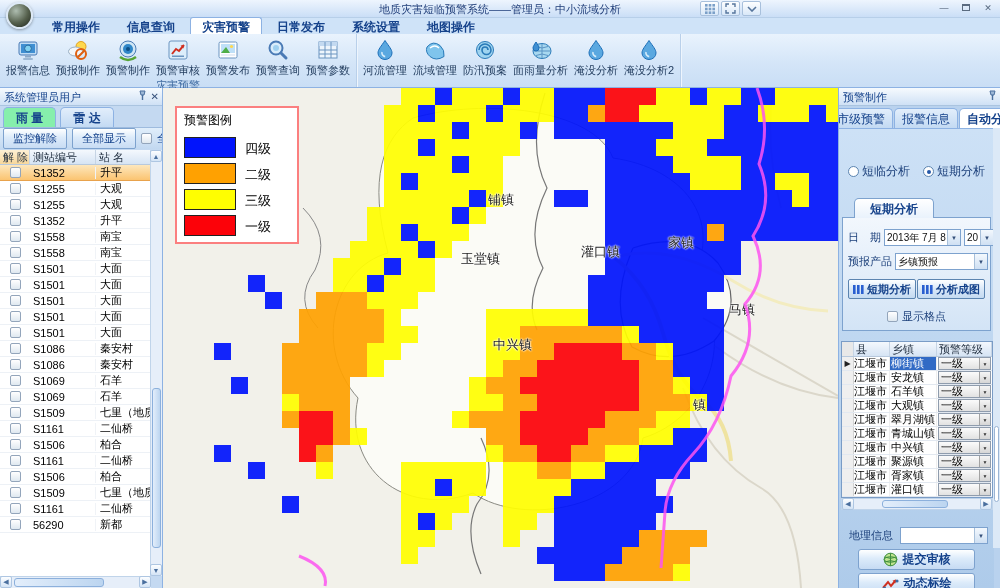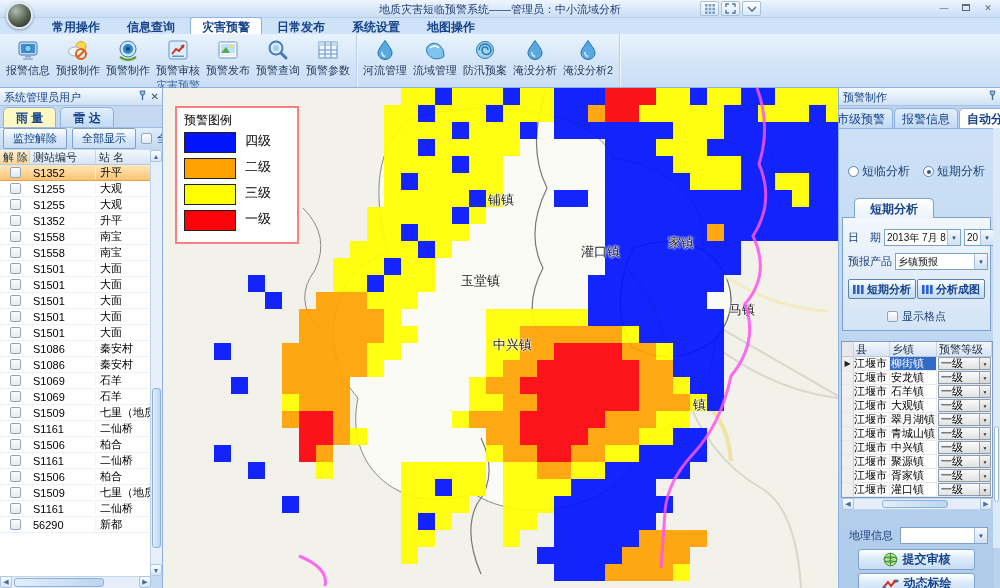--- a/index.html
+++ b/index.html
@@ -31,21 +31,21 @@
   .rbtn{min-width:45px;padding:1px 3px 0;display:flex;flex-direction:column;align-items:center;font-size:11px;color:#1e395b;border-radius:3px;white-space:nowrap}
   .ric{height:27px;display:flex;align-items:center}
   .rgroup-label{text-align:center;font-size:11px;color:#3e6aa0;height:15px;line-height:14px}
 
   
   .left-panel{position:absolute;left:0;top:88px;width:163px;height:500px;background:#c4d9f1;border-right:1px solid #8db2e3}
   .panel-header{position:absolute;left:0;top:0;width:100%;height:18px;background:linear-gradient(#f6fafe,#cfe1f5);border-bottom:1px solid #aac4e0;font-size:11px;color:#15428b;padding:2px 4px;white-space:nowrap}
   .hicons{position:absolute;right:3px;top:2px;display:flex;gap:4px;align-items:center;color:#35507a;font-size:10px}
   .lp-tabs{position:absolute;left:3px;top:19px;height:20px;display:flex;gap:4px;z-index:2}
   .lp-tab{padding:2px 12px 0;font-size:12px;font-weight:bold;color:#15428b;background:linear-gradient(#e2eefb,#c3daf3);border:1px solid #8db2e3;border-bottom:none;border-radius:5px 5px 0 0}
-  .lp-tab.active{background:#fef9c3}
+  .lp-tab.active{background:#86efac}
   .lp-btnrow{position:absolute;left:0;top:39px;width:100%;height:22px;background:linear-gradient(#e0eefb,#c2d8f0);border-top:1px solid #9ebbde;display:flex;align-items:center;gap:5px;padding:0 3px;white-space:nowrap;overflow:hidden}
   .lp-btn{padding:2px 9px;font-size:11px;color:#15428b;background:linear-gradient(#feffff,#dcebfa 45%,#c8dcf4);border:1px solid #7da2ce;border-radius:2px}
   .cb{display:inline-block;width:11px;height:11px;border:1px solid #93a5bb;background:linear-gradient(#fff,#dfe8f0);border-radius:2px;flex:0 0 auto}
   .lp-thead{position:absolute;left:0;top:62px;width:151px;height:15px;display:flex;font-size:11px;color:#1d2b3c;background:linear-gradient(#f4f8fd,#d6e4f4);border-bottom:1px solid #b8c9dd}
   .lp-thead>div{border-right:1px solid #c6d4e4;padding:0 3px;overflow:hidden;white-space:nowrap}
   .th-rel{width:30px;background:linear-gradient(#fdf0d5,#f7d79b)}
   .th-id{width:66px}
   .th-name{flex:1}
   .lp-rows{position:absolute;left:0;top:77px;width:151px;height:411px;background:#fff;overflow:hidden}
   .lrow{display:flex;align-items:center;height:16px;font-size:11px;color:#000;border-bottom:1px solid #edf1f6}
@@ -61,21 +61,21 @@
 
   
   .map{position:absolute;left:163px;top:88px;width:675px;height:500px;background:#f2f1ea;overflow:hidden}
   .map svg{position:absolute;left:0;top:0}
   #map-cells{position:absolute;left:0;top:0;width:100%;height:100%;z-index:2}
   .cell{position:absolute;width:17px;height:17px;opacity:.93}
   .map-label{position:absolute;font-size:13px;color:#1c1c1c;white-space:nowrap;z-index:5;text-shadow:0 0 2px #fff,0 0 2px #fff,0 0 2px #fff}
   .map-over{z-index:6;pointer-events:none}
   .legend{position:absolute;left:12px;top:18px;width:124px;background:#fff;border:2px solid #fb7f7f;padding:4px 7px 6px;z-index:10}
   .legend-title{font-size:12px;color:#000;margin-bottom:3px}
-  .legend-item{display:flex;align-items:flex-start;height:26px}
+  .legend-item{display:flex;align-items:flex-end;height:26px}
   .legend-swatch{width:52px;height:21px;border:1px solid #222;margin-right:9px;flex:0 0 auto}
   .legend-label{font-size:13px;color:#000}
 
   
   .right-panel{position:absolute;left:838px;top:88px;width:162px;height:500px;background:#b9d2ee;border-left:1px solid #8db2e3;overflow:hidden}
   .rp-tabs{position:absolute;left:-10px;top:20px;height:20px;display:flex;gap:1px;z-index:2;width:178px}
   .rp-tab{padding:2px 7px 0;font-size:12px;color:#15428b;background:linear-gradient(#e2eefb,#c3daf3);border:1px solid #8db2e3;border-bottom:none;border-radius:5px 5px 0 0;white-space:nowrap}
   .rp-tab.active{background:#fff;font-weight:bold}
   .rp-content{position:absolute;left:0;top:40px;width:155px;height:460px;background:linear-gradient(#cde1f6,#aecbea);border-top:1px solid #8db2e3}
   .radio-row{position:absolute;top:34px;left:0;width:100%;display:flex;justify-content:center;gap:13px;font-size:12px;color:#1b3f7a;align-items:center}
@@ -273,20 +273,30 @@
             <span>流域管理</span>
           </div>
           <div class="rbtn">
             <div class="ric">
               <svg width="24" height="24">
                 <circle cx="12" cy="12" r="8.5" fill="#9fd4f0" stroke="#2a7ab8"></circle>
                 <path d="M6,12 a6,6 0 0,1 12,0 a4.5,4.5 0 0,1 -9,0 a3,3 0 0,1 6,0" stroke="#2a7ab8" stroke-width="1.6" fill="none"></path>
               </svg>
             </div>
             <span>防汛预案</span>
+          </div>
+          <div class="rbtn">
+            <div class="ric">
+              <svg width="24" height="24">
+                <ellipse cx="13" cy="13" rx="9" ry="7.5" fill="#a8d8f0" stroke="#2a7ab8"></ellipse>
+                <path d="M5,13 h16 M13,6 v14 M7,8.5 q6,3 12,0 M7,17.5 q6,-3 12,0" stroke="#5a94c4" fill="none"></path>
+                <path d="M7,4 C9,7 10,8.5 10,10 a3,3 0 1,1 -6,0 C4,8.5 5,7 7,4 Z" fill="#3f8fd2" stroke="#1d6fb8"></path>
+              </svg>
+            </div>
+            <span>面雨量分析</span>
           </div>
           <div class="rbtn">
             <div class="ric">
               <svg width="24" height="24">
                 <path d="M12,2.5 C16,8.5 19,11.5 19,15 a7,6.5 0 1,1 -14,0 C5,11.5 8,8.5 12,2.5 Z" fill="#5aa8e0" stroke="#1d6fb8"></path>
                 <path d="M9,14 a3.8,3.8 0 0,0 3.2,4.6" stroke="#d6ecfa" stroke-width="1.6" fill="none"></path>
               </svg>
             </div>
             <span>淹没分析</span>
           </div>
@@ -1042,21 +1052,21 @@
         <div class="cell" style="left: 442px; top: 476px; background: rgb(255, 161, 1);"></div>
         <div class="cell" style="left: 459px; top: 476px; background: rgb(255, 161, 1);"></div>
         <div class="cell" style="left: 476px; top: 476px; background: rgb(255, 161, 1);"></div>
         <div class="cell" style="left: 493px; top: 476px; background: rgb(255, 161, 1);"></div>
         <div class="cell" style="left: 510px; top: 476px; background: rgb(255, 254, 1);"></div>
       </div>
     <div id="map-labels">
         <div class="map-label" style="left: 325px; top: 103px;">铺镇</div>
         <div class="map-label" style="left: 418px; top: 155px;">灌口镇</div>
         <div class="map-label" style="left: 505px; top: 146px;">家镇</div>
-        <div class="map-label" style="left: 298px; top: 184px;">玉堂镇</div>
+        <div class="map-label" style="left: 298px; top: 162px;">玉堂镇</div>
         <div class="map-label" style="left: 330px; top: 248px;">中兴镇</div>
         <div class="map-label" style="left: 566px; top: 213px;">马镇</div>
         <div class="map-label" style="left: 530px; top: 308px;">镇</div>
       </div>
     <svg class="map-over" width="675" height="500" viewBox="0 0 675 500">
       <path d="M594,0 q14,38 2,76 q16,38 -6,72 q18,38 -8,68 q14,38 -14,72 q-10,48 -38,78 q-26,28 -28,58 l-4,56" stroke="#fd54f0" stroke-width="3" fill="none" opacity="0.85"></path>
       <path d="M136,468 q30,12 26,30" stroke="#fd54f0" stroke-width="3" fill="none" opacity="0.85"></path>
     </svg>
     <div class="legend">
       <div class="legend-title">预警图例</div>

